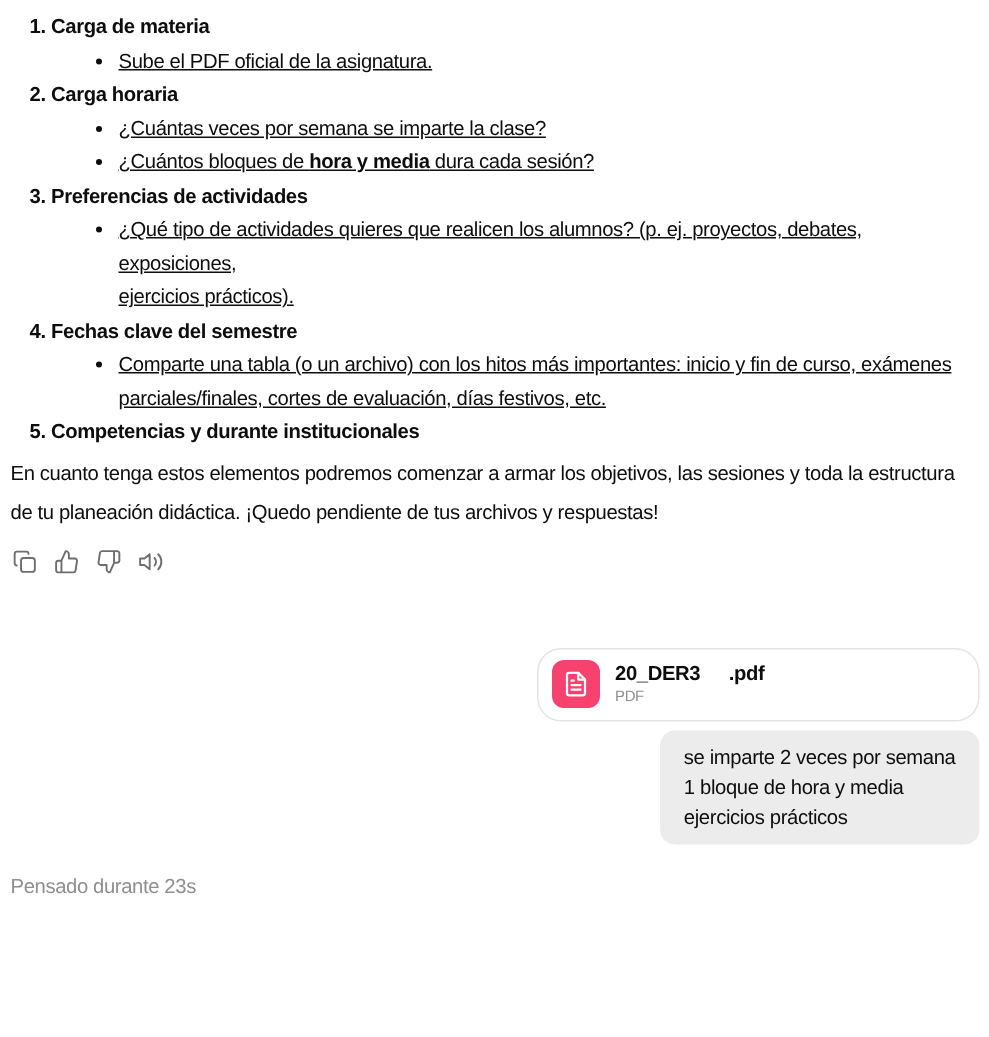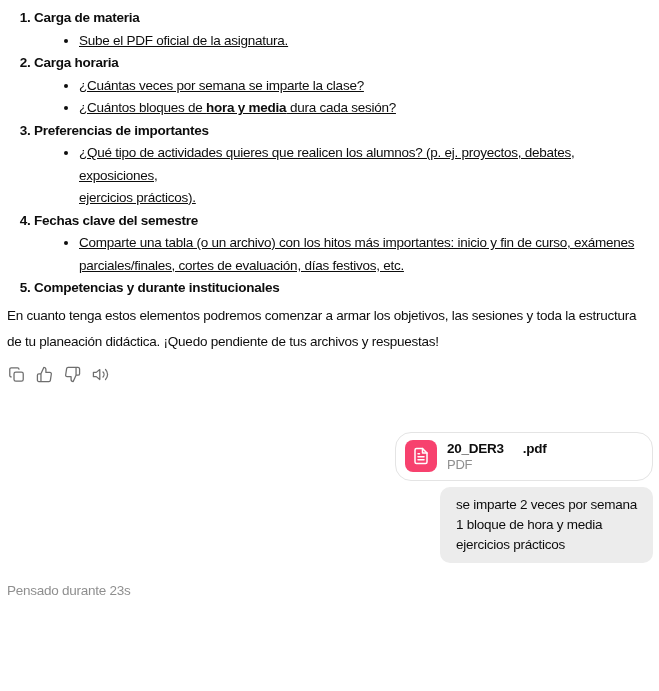--- a/index.html
+++ b/index.html
@@ -28,35 +28,35 @@
   .action-btn {
     width: 18px; height: 18px; padding: 0; margin: 0;
     background: none; border: none; cursor: pointer;
     color: #6e6e6e; display: flex; align-items: center; justify-content: center;
   }
   .action-btn svg { width: 17px; height: 17px; }
 
   
   .user-turn { margin-top: 48px; display: flex; flex-direction: column; align-items: flex-end; }
   .file-card {
-    width: 258px; background: #ffffff;
+    width: 295px; background: #ffffff;
     border: 1px solid #e4e4e4; border-radius: 16px;
     padding: 7px 9px; display: flex; align-items: center; gap: 10px;
     cursor: pointer;
   }
   .file-icon {
     flex: 0 0 auto; width: 32px; height: 32px; border-radius: 8px;
     background: var(--color-pdf_icon_bg, #f7416e);
     display: flex; align-items: center; justify-content: center; color: #ffffff;
   }
   .file-icon svg { width: 18px; height: 18px; }
   .file-meta { display: flex; flex-direction: column; justify-content: center; min-width: 0; }
   .file-name { font-weight: 700; font-size: 13.5px; line-height: 17px; display: flex; align-items: baseline; }
   .redacted-gap { display: inline-block; width: 19px; }
-  .file-type { font-size: 13px; line-height: 16px; color: var(--color-muted_text, #8f8f8f); }
+  .file-type { font-size: 10px; line-height: 16px; color: var(--color-muted_text, #8f8f8f); }
 
   .bubble {
     margin-top: 6px; max-width: 250px;
     background: var(--color-user_bubble_bg, #ececec);
     border-radius: 10px; padding: 8px 16px;
     line-height: 20px; white-space: pre-line;
   }
 
   
   .thinking {
@@ -82,21 +82,21 @@
         </ul>
       </li>
       <li>
         <span>Carga horaria</span>
         <ul>
           <li><span>¿Cuántas veces por semana se imparte la clase?</span></li>
           <li><span>¿Cuántos bloques de </span><b>hora y media</b><span> dura cada sesión?</span></li>
         </ul>
       </li>
       <li>
-        <span>Preferencias de importantes</span>
+        <span>Preferencias de actividades</span>
         <ul>
           <li><span>¿Qué tipo de actividades quieres que realicen los alumnos? (p. ej. proyectos, debates, exposiciones,
 ejercicios prácticos).</span></li>
         </ul>
       </li>
       <li>
         <span>Fechas clave del semestre</span>
         <ul>
           <li><span>Comparte una tabla (o un archivo) con los hitos más importantes: inicio y fin de curso, exámenes
 parciales/finales, cortes de evaluación, días festivos, etc.</span></li>

